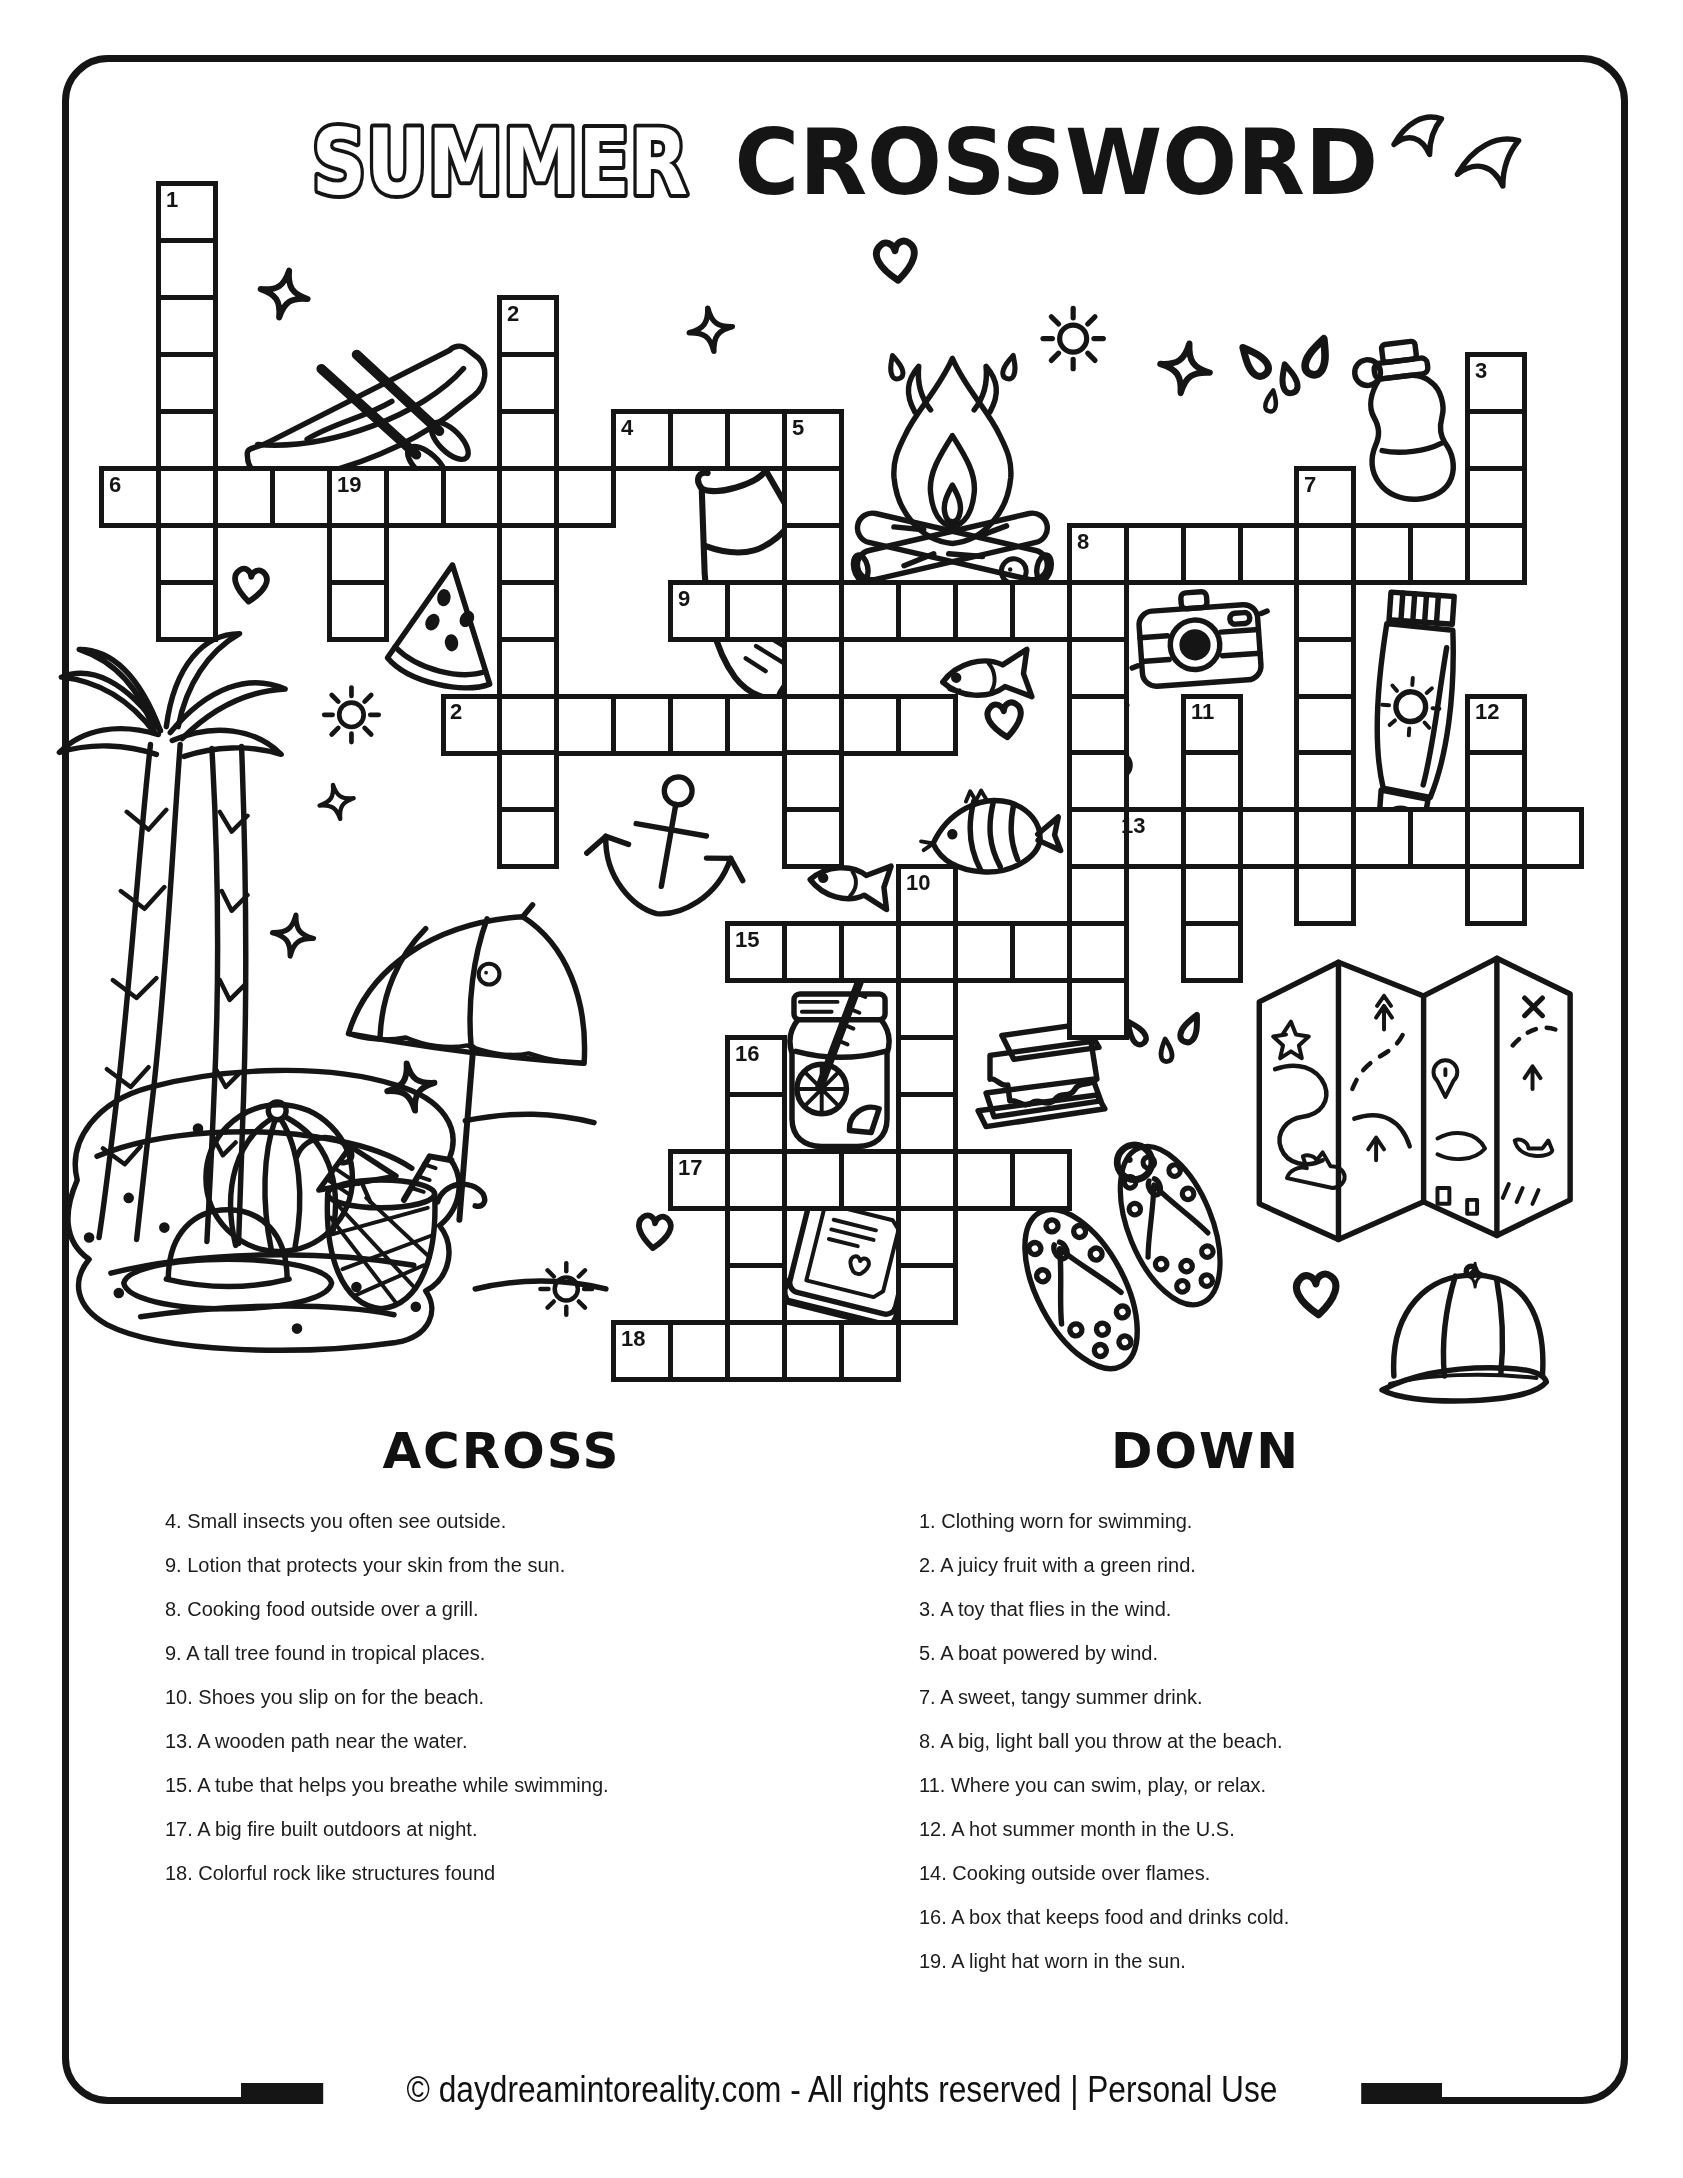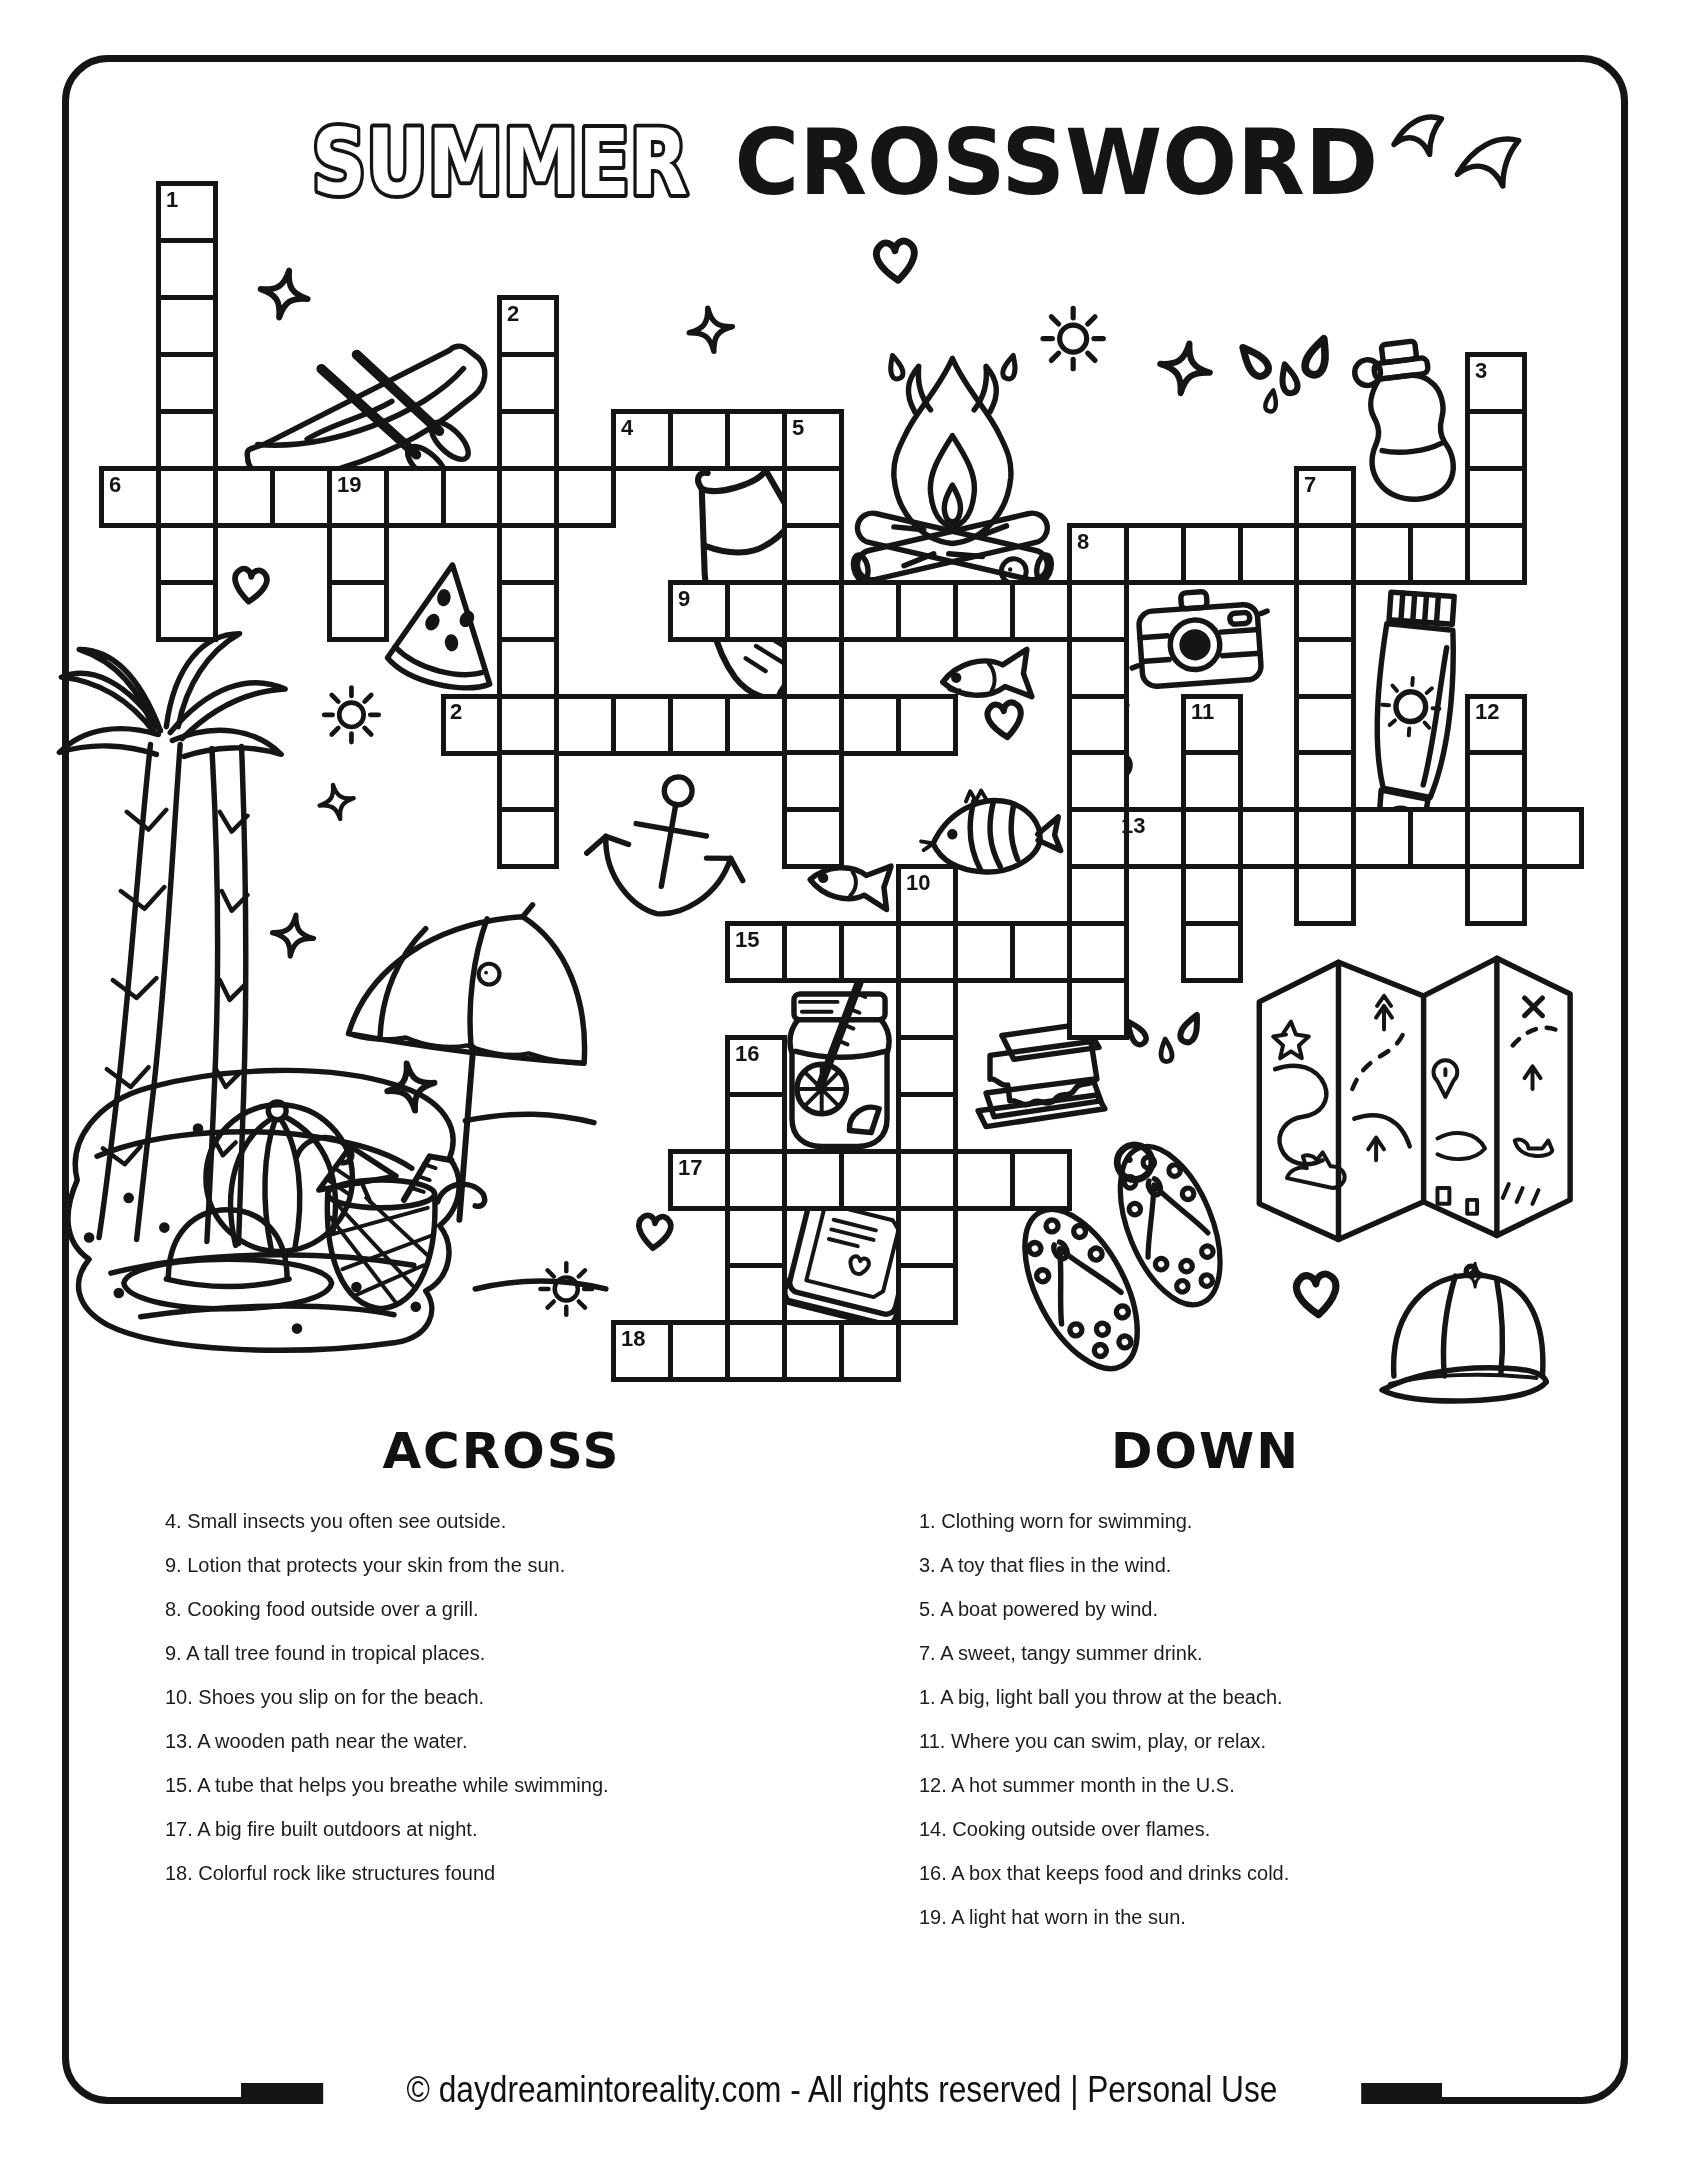--- a/index.html
+++ b/index.html
@@ -509,24 +509,25 @@
       <div class="clue">10. Shoes you slip on for the beach.</div>
       <div class="clue">13. A wooden path near the water.</div>
       <div class="clue">15. A tube that helps you breathe while swimming.</div>
       <div class="clue">17. A big fire built outdoors at night.</div>
       <div class="clue">18. Colorful rock like structures found</div>
     </div>
 
   <div class="clue-header" style="left:1041px;top:1422px;width:329px;">DOWN</div>
   <div class="clue-list" id="down-list" style="left:919px;top:1499px;width:648px;">
       <div class="clue">1. Clothing worn for swimming.</div>
+      <div class="clue">2. A juicy fruit with a green rind.</div>
       <div class="clue">3. A toy that flies in the wind.</div>
       <div class="clue">5. A boat powered by wind.</div>
       <div class="clue">7. A sweet, tangy summer drink.</div>
-      <div class="clue">1. A big, light ball you throw at the beach.</div>
+      <div class="clue">8. A big, light ball you throw at the beach.</div>
       <div class="clue">11. Where you can swim, play, or relax.</div>
       <div class="clue">12. A hot summer month in the U.S.</div>
       <div class="clue">14. Cooking outside over flames.</div>
       <div class="clue">16. A box that keeps food and drinks cold.</div>
       <div class="clue">19. A light hat worn in the sun.</div>
     </div>
 
   <div class="footer-bar" style="left:241px;width:154px;"></div>
   <div class="footer-bar" style="left:1288px;width:154px;"></div>
   <div id="footer-text">

